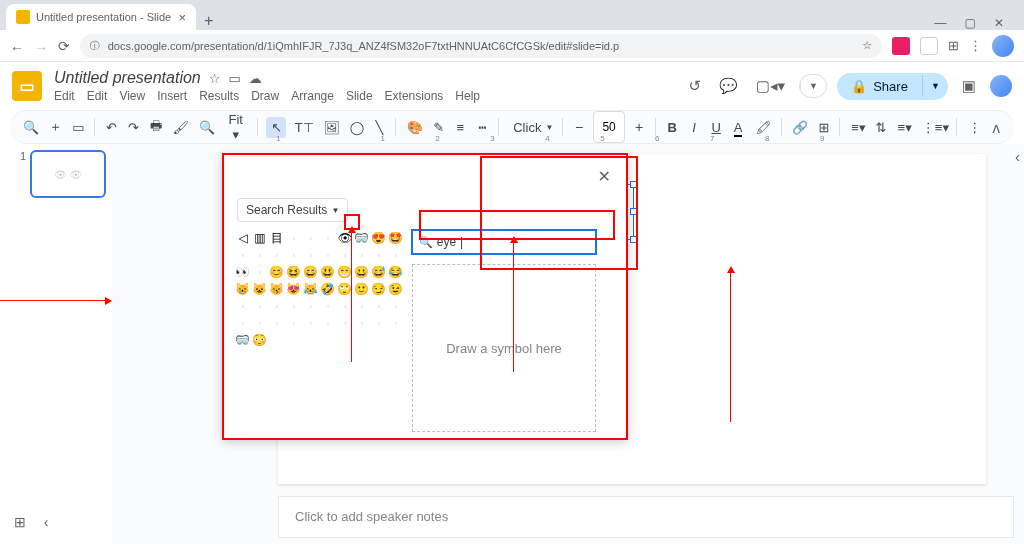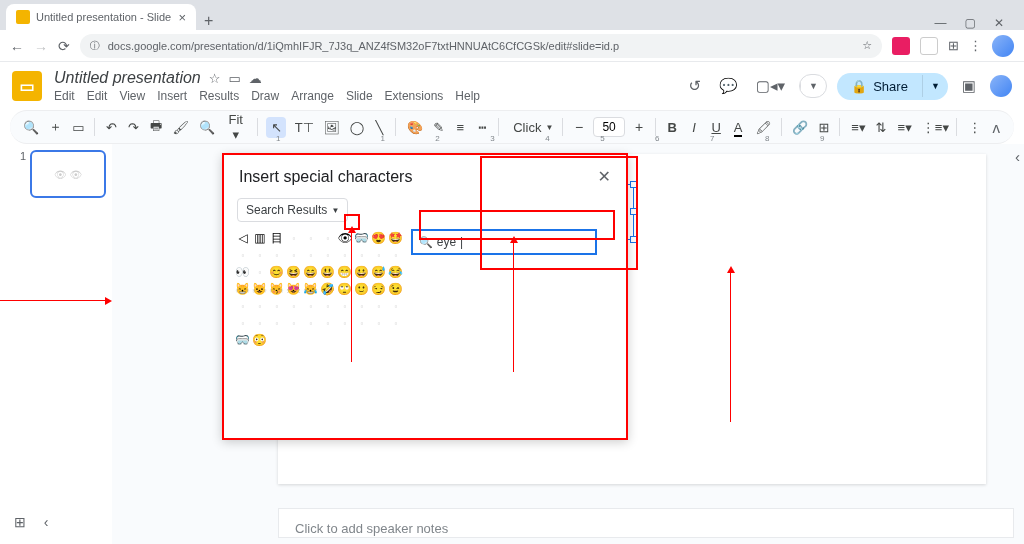--- a/index.html
+++ b/index.html
@@ -35,34 +35,34 @@
 .slideshow-drop { padding: 6px 8px; border-left: 1px solid #dadce0; font-size: 9px; color: #5f6368; }
 .share-btn { background: #c2e7ff; border-radius: 18px; display: flex; align-items: center; color: #001d35; overflow:hidden; }
 .share-main { display:flex; gap:6px; padding: 6px 14px; font-size: 13px; font-weight:500; }
 .share-drop { padding: 6px 8px; border-left: 1px solid rgba(0,0,0,.1); font-size: 9px; }
 
 
 .toolbar { height: 34px; border-top: 1px solid #edeef0; border-bottom: 1px solid #edeef0; display: flex; align-items: center; padding: 0 10px; gap: 6px; color: #444746; font-size: 13px; background:#f9fbfd; border-radius: 20px; margin: 0 10px; }
 .tb-sep { width: 1px; height: 18px; background: #dadce0; margin: 0 2px; }
 .tb-btn { padding: 3px; cursor: pointer; min-width:16px; text-align:center; font-size:13px; }
 .tb-font { min-width: 44px; padding: 0 6px; display:flex; align-items:center; gap:4px; }
-.tb-input { border: 1px solid #dadce0; border-radius: 4px; width: 32px; height: 20px; text-align: center; font-size: 12px; }
+.tb-input { border: 1px solid #dadce0; border-radius: 4px; width: 32px; height: 32px; text-align: center; font-size: 12px; }
 .tb-plusminus { font-size: 14px; cursor: pointer; padding:0 4px; }
 
 
 .main-area { position: absolute; top: 144px; left: 0; right: 0; bottom: 0; display: flex; }
 .left-strip { width: 14px; }
 .thumb-panel { width: 98px; padding: 6px; }
 .thumb-item { display: flex; gap: 4px; }
 .thumb-num { font-size: 11px; color: #5f6368; }
 .thumb-slide { width: 78px; height: 48px; border: 2px solid #3b78e7; border-radius: 6px; background: #fff; display:flex; align-items:center; justify-content:center; font-size:10px; color:#ccc; }
 .canvas-area { flex: 1; position: relative; background: #f9fbfd; }
 .ruler-h { position:absolute; top:-10px; left:160px; right:145px; height:14px; font-size:8px; color:#80868b; display:flex; justify-content:space-between; padding:0 4px; letter-spacing:1px; }
 .slide-canvas { position: absolute; top: 10px; left: 166px; width: 708px; height: 330px; background: #fff; box-shadow: 0 1px 3px rgba(0,0,0,.15); }
-.speaker-notes { position: absolute; bottom: 6px; left: 166px; right: 10px; height: 30px; background: #fff; border: 1px solid #e8eaed; padding: 12px 16px; font-size: 13px; color: #80868b; }
+.speaker-notes { position: absolute; bottom: 6px; left: 166px; right: 10px; height: 42px; background: #fff; border: 1px solid #e8eaed; padding: 12px 16px; font-size: 13px; color: #80868b; }
 .bottom-left { position:absolute; bottom:14px; left:14px; display:flex; gap:18px; color:#5f6368; font-size:14px; }
 .side-panel-toggle { position:absolute; right:4px; top:4px; color:#5f6368; font-size:15px; }
 
 
 .textbox-sel { position: absolute; top: 30px; left: 226px; width: 130px; height: 56px; border: 1px solid #1a73e8; }
 .sel-handle { position: absolute; width: 7px; height: 7px; background: #fff; border: 1px solid #1a73e8; }
 .sel-rot { position: absolute; top: -14px; left: calc(50% - 3px); width: 7px; height: 7px; border-radius: 50%; background: #fff; border: 1px solid #1a73e8; }
 .textbox-content { display:flex; justify-content:center; align-items:center; gap:16px; height:100%; font-size:24px; color:#444; letter-spacing:2px; }
 
 
@@ -258,21 +258,20 @@
             </svg>
           <svg class="eye" viewBox="0 0 40 24">
               <ellipse cx="20" cy="12" rx="18" ry="10" fill="none" stroke="#444" stroke-width="1.5"></ellipse>
               <circle cx="20" cy="12" r="6" fill="#444"></circle>
             </svg>
         </div>
       </div>
 
       <div class="dialog">
         <div class="dialog-hd">
-          <span class="dialog-title">Insert special characters</span>
           <span class="dialog-close">✕</span>
         </div>
         <div class="filter-drop">
           <span>Search Results</span>
             <span style="font-size:8px">▼</span>
         </div>
         <div class="dialog-body">
           <div>
             <div class="char-grid" id="char-grid">
                 <div class="char-cell">◁</div>
@@ -346,20 +345,23 @@
                 <div class="char-cell empty"></div>
                 <div class="char-cell empty"></div>
               </div>
           </div>
           <div class="dialog-right">
             <div class="search-box">
               <span style="font-size:11px">🔍</span>
               <span>eye</span>
                 <span style="animation:blink 1s infinite">|</span>
             </div>
+            <div class="draw-box">
+              <span>Draw a symbol here</span>
+            </div>
           </div>
         </div>
       </div>
 
       <div class="redbox" style="top:-1px;left:-56px;width:406px;height:287px"></div>
       <div class="redbox" style="top:60px;left:66px;width:16px;height:16px"></div>
       <div class="redbox" style="top:56px;left:141px;width:196px;height:30px"></div>
       <div class="redbox" style="top:2px;left:202px;width:158px;height:114px"></div>
       <div class="redarrow arr-up" style="top:88px;left:235px;width:1px;height:130px"></div>
       <div class="redarrow arr-up" style="top:78px;left:73px;width:1px;height:130px"></div>

